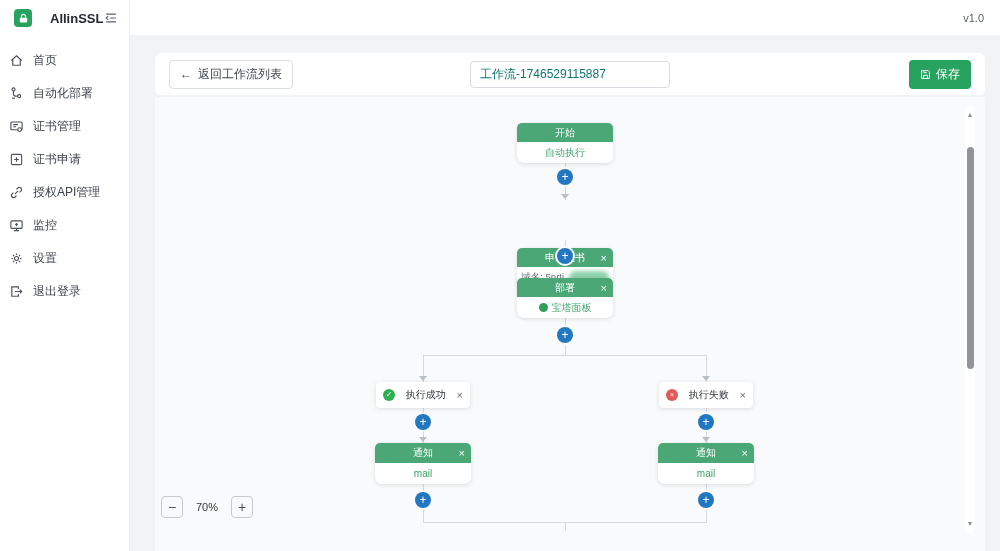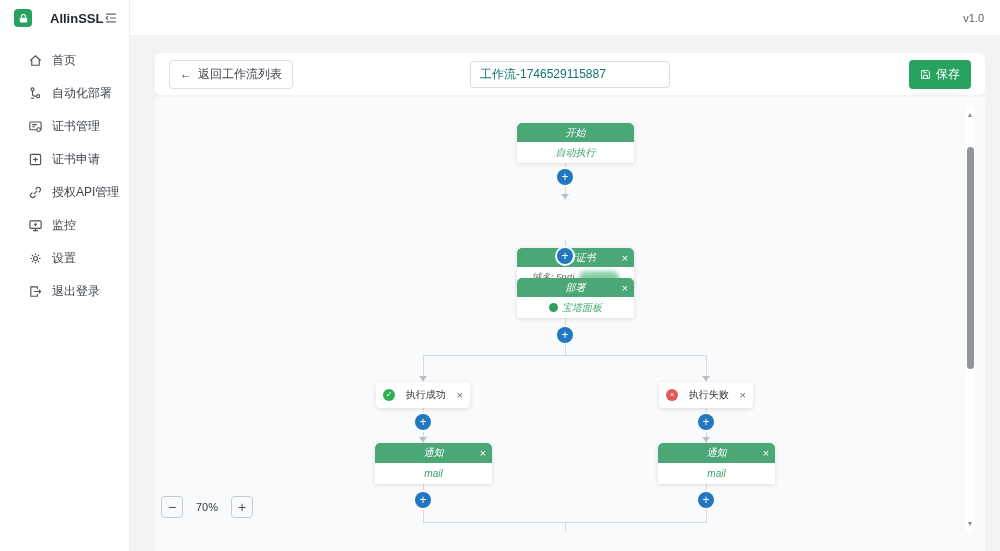--- a/index.html
+++ b/index.html
@@ -8,21 +8,21 @@
   .app { display:flex; width:1000px; height:551px; }
 
   
   .sidebar { width:130px; min-width:130px; background:#fff; border-right:1px solid #ecedef; }
   .sidebar-header { height:36px; display:flex; align-items:center; padding:0 11px 0 14px; }
   .logo-box { width:18px; height:18px; background:#27a35f; border-radius:4px;
     display:flex; align-items:center; justify-content:center; }
   .brand { font-weight:bold; font-size:13px; color:#23272e; margin-left:18px; flex:1; }
   .collapse-icon { display:flex; cursor:pointer; }
   .nav { padding-top:8px; }
-  .nav-item { height:33px; display:flex; align-items:center; padding-left:28px; gap:9px;
+  .nav-item { height:33px; display:flex; align-items:center; padding-left:9px; gap:9px;
     font-size:12px; color:#3f444c; cursor:pointer; }
   .nav-icon { width:15px; height:15px; display:flex; }
 
   
   .main { flex:1; display:flex; flex-direction:column; background:#f2f3f5; min-width:0; }
   .topbar { height:36px; background:#fff; border-bottom:1px solid #f1f2f4; display:flex;
     align-items:center; justify-content:flex-end; padding-right:16px; font-size:11px; color:#5a6068; }
   .content { flex:1; padding:17px 15px 0 25px; display:flex; flex-direction:column; }
 
   .toolbar { background:#fff; border-radius:6px; height:42px; min-height:42px; display:flex;
@@ -38,22 +38,22 @@
   
   .canvas { position:relative; margin-top:2px; background:#f9fafb; flex:1; overflow:hidden; }
   .vline { position:absolute; width:1px; background:#d5d8dd; }
   .hline { position:absolute; height:1px; background:#d5d8dd; }
   .arrow-down { position:absolute; width:0; height:0; border-left:4px solid transparent;
     border-right:4px solid transparent; border-top:5px solid #b9bdc4; }
   .plus-btn { position:absolute; width:16px; height:16px; border-radius:50%; background:#2177c0;
     color:#fff; display:flex; align-items:center; justify-content:center; font-size:12px;
     line-height:1; cursor:pointer; z-index:3; box-shadow:0 0 0 2px #f9fafb; }
 
-  .node { position:absolute; width:117px; background:#fff; border-radius:0;
-    box-shadow:0 1px 4px rgba(31,35,41,.14); z-index:2;font-style:italic; }
+  .node { position:absolute; width:96px; background:#fff; border-radius:7px;
+    box-shadow:0 1px 4px rgba(31,35,41,.14); z-index:2; }
   .node-header { background:#4ba776; border-radius:5px 5px 0 0; height:19px; display:flex;
     align-items:center; justify-content:center; color:#fff; font-size:10px; position:relative; }
   .node-close { position:absolute; right:6px; top:50%; transform:translateY(-50%); font-size:11px;
     color:#fff; cursor:pointer; line-height:1; }
   .node-body { height:21px; display:flex; align-items:center; justify-content:center;
     font-size:10px; color:#3fa46c; gap:4px; }
   .domain-text { font-size:9.5px; color:#6a7076; display:flex; align-items:center; gap:2px; }
   .blur-blob { width:40px; height:13px; background:#8ed2a9; border-radius:7px; filter:blur(2px); }
   .deploy-dot { width:9px; height:9px; border-radius:50%; background:#2f9e5e; }
 

